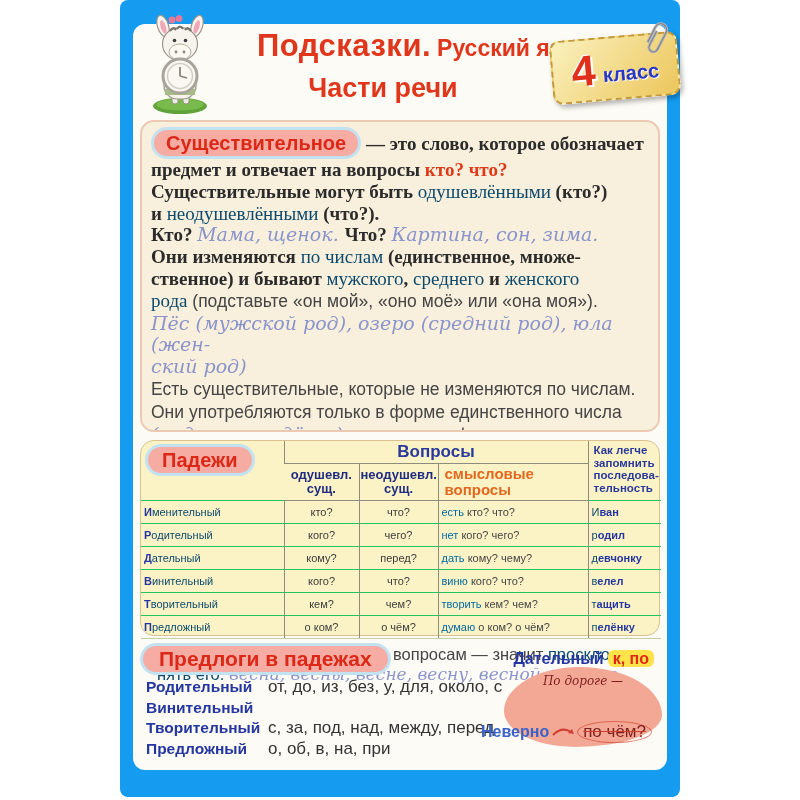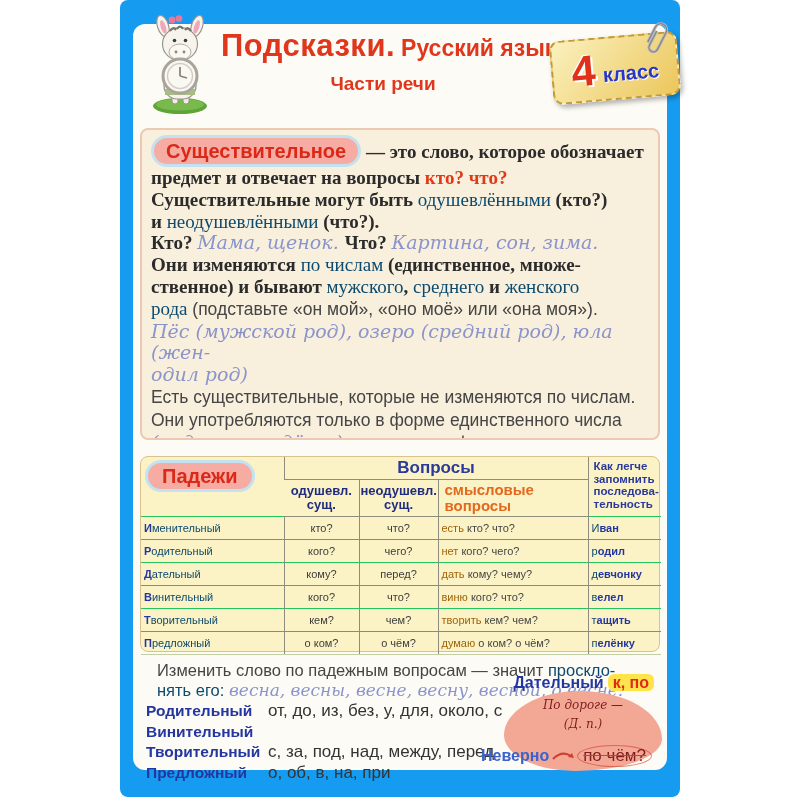--- a/index.html
+++ b/index.html
@@ -5,50 +5,50 @@
   html,body{margin:0;padding:0;}
   body{width:800px;height:800px;background:#ffffff;font-family:"Liberation Sans",sans-serif;overflow:hidden;}
   .stage{position:relative;width:800px;height:800px;}
   .card{position:absolute;left:120px;top:0;width:560px;height:797px;background:#159BF0;border-radius:8px;}
   .panel{position:absolute;left:13px;top:24px;width:534px;height:746px;background:#FDFBF6;border-radius:12px;}
 
   
   .header{position:relative;height:88px;}
   .mascot{position:absolute;left:6px;top:-12px;width:82px;height:102px;}
   .titles{position:absolute;left:88px;width:324px;top:4px;text-align:center;color:#E0371C;white-space:nowrap;}
-  .t-main{font-size:31px;font-weight:800;letter-spacing:.5px;}
+  .t-main{font-size:31px;font-weight:800;letter-spacing:.5px;margin-left:36px;}
   .t-sub{font-size:23px;font-weight:800;margin-left:6px;}
-  .title-line2{font-size:19px;font-weight:800;margin-top:9px;}
+  .title-line2{font-size:27px;font-weight:800;margin-top:9px;}
   .grade-badge{position:absolute;right:-12px;top:12px;width:124px;height:60px;
     background:linear-gradient(135deg,#FAF1BE,#ECC65B);border:2px dashed #C29A3C;border-radius:10px;
     transform:rotate(-5deg);box-shadow:2px 3px 5px rgba(0,0,0,.3);
     display:flex;align-items:center;justify-content:center;gap:7px;}
   .grade-num{font-size:43px;font-weight:800;color:#E0301A;text-shadow:2px 2px 0 #fff,-1px -1px 0 #fff;}
   .grade-word{font-size:20px;font-weight:800;color:#2737C8;margin-top:12px;text-shadow:1px 1px 0 #fff;}
   .paperclip{position:absolute;top:-14px;right:2px;}
 
   
   .pill{display:inline-block;background:#F6ABA3;border:3px solid #C2E2F2;border-radius:16px;
     color:#DB2817;font-weight:800;font-family:"Liberation Sans",sans-serif;}
   .noun-pill{font-size:20px;padding:0 12px;line-height:26px;}
   .cases-pill{font-size:20px;padding:0 14px;line-height:26px;}
   .prep-pill{font-size:21px;padding:1px 16px;}
 
   
-  .block{margin:16px 7px;border-radius:8px;box-sizing:border-box;}
+  .block{margin:8px 7px;border-radius:14px;box-sizing:border-box;}
   .noun-block{background:#F8EFDC;border:2px solid #EBC9B2;padding:5px 9px 4px;height:312px;overflow:hidden;}
   .line{font-family:"Liberation Serif",serif;font-size:19px;line-height:21.8px;color:#2b2b2b;font-weight:700;}
   .noun-first{line-height:30px;}
   .seg-d{color:#2b2b2b;font-weight:700;}
   .seg-o{color:#0c4a6e;font-weight:400;}
   .seg-r{color:#E03A18;font-weight:700;}
   .seg-b{color:#2436A0;font-weight:700;}
   .seg-c{font-family:"DejaVu Serif",serif;font-style:italic;color:#8A94CC;font-weight:500;}
   .seg-s{font-family:"Liberation Sans",sans-serif;color:#454545;font-weight:400;}
-  .seg-ol{color:#a16207;font-weight:400;}
+  .seg-ol{color:#0369a1;font-weight:400;}
   .noun-block .seg-s{font-size:17.5px;}
 
   
   .table-block{background:#FBF3C6;border:1.5px solid #D9C190;margin-top:4px;height:196px;}
   .cases-table{border-collapse:collapse;width:100%;table-layout:fixed;}
   .cases-table th,.cases-table td{border-left:1px solid #8d8d7d;overflow:hidden;}
   .cases-table th:first-child,.cases-table td:first-child{border-left:none;}
   .th-badge-cell{text-align:left;padding:3px 2px 0 4px;vertical-align:top;}
   .th-questions{color:#2A3A9C;font-size:17px;font-weight:800;text-align:center;border-bottom:1px solid #8d8d7d;padding:1px;}
   .th-sub{color:#202C80;font-size:13px;font-weight:700;text-align:center;line-height:14px;padding:2px 1px;white-space:pre-line;border-bottom:1px solid #8d8d7d;}
@@ -141,21 +141,21 @@
         </div>
         <div id="noun-lines">
             <div class="line"><span class="seg-d">предмет и отвечает на вопросы </span><span class="seg-r">кто? что?</span></div>
             <div class="line"><span class="seg-d">Существительные могут быть </span><span class="seg-o">одушевлёнными</span><span class="seg-d"> (кто?)</span></div>
             <div class="line"><span class="seg-d">и </span><span class="seg-o">неодушевлёнными</span><span class="seg-d"> (что?).</span></div>
             <div class="line"><span class="seg-d">Кто? </span><span class="seg-c">Мама, щенок. </span><span class="seg-d">Что? </span><span class="seg-c">Картина, сон, зима.</span></div>
             <div class="line"><span class="seg-d">Они изменяются </span><span class="seg-o">по числам</span><span class="seg-d"> (единственное, множе-</span></div>
             <div class="line"><span class="seg-d">ственное) и бывают </span><span class="seg-o">мужского</span><span class="seg-d">, </span><span class="seg-o">среднего</span><span class="seg-d"> и </span><span class="seg-o">женского</span></div>
             <div class="line"><span class="seg-o">рода</span><span class="seg-d"> </span><span class="seg-s">(подставьте «он мой», «оно моё» или «она моя»).</span></div>
             <div class="line"><span class="seg-c">Пёс (мужской род), озеро (средний род), юла (жен-</span></div>
-            <div class="line"><span class="seg-c">одил род)</span></div>
+            <div class="line"><span class="seg-c">ский род)</span></div>
             <div class="line"><span class="seg-s">Есть существительные, которые не изменяются по числам.</span></div>
             <div class="line"><span class="seg-s">Они употребляются только в форме единственного числа</span></div>
             <div class="line"><span class="seg-c">(радио, молодёжь)</span><span class="seg-s"> или только в форме множественного</span></div>
           </div>
       </div>
 
       <div class="block table-block">
         <table class="cases-table">
           <colgroup>
               <col style="width:143px">
@@ -228,20 +228,21 @@
             </tbody>
         </table>
         <div class="decl-note" id="decl-note">
             <div class="note-line"><span class="seg-s">Изменить слово по падежным вопросам — значит </span><span class="seg-o">проскло-</span></div>
             <div class="note-line"><span class="seg-o">нять его: </span><span class="seg-c">весна, весны, весне, весну, весной, о весне.</span></div>
           </div>
       </div>
 
       <div class="prep-section">
         <div class="prep-header">
+          <span class="pill prep-pill">Предлоги в падежах</span>
           <span class="dative">
             <span class="dative-label">Дательный</span><span class="dative-preps">к, по</span>
           </span>
         </div>
         <div class="prep-rows" id="prep-rows">
             <div class="prep-row">
               <span class="prep-name">Родительный</span>
               <span class="prep-list">от, до, из, без, у, для, около, с</span>
             </div>
             <div class="prep-row">
@@ -252,21 +253,20 @@
               <span class="prep-list">с, за, под, над, между, перед</span>
             </div>
             <div class="prep-row">
               <span class="prep-name">Предложный</span>
               <span class="prep-list">о, об, в, на, при</span>
             </div>
           </div>
 
         <div class="blob">
           <div class="blob-cur">По дороге —</div>
-          <div class="blob-cur">(Д. п.)</div>
         </div>
 
         <div class="wrong">
           <span class="wrong-label">Неверно</span>
           <svg class="wrong-arrow" width="24" height="14" viewBox="0 0 24 14">
             <path d="M2 10 q9 -9 18 -3" fill="none" stroke="#D04030" stroke-width="2"></path>
             <polygon points="21,4 23,9 17,8" fill="#D04030"></polygon>
           </svg>
           <span class="wrong-text">по чём?</span>
         </div>

